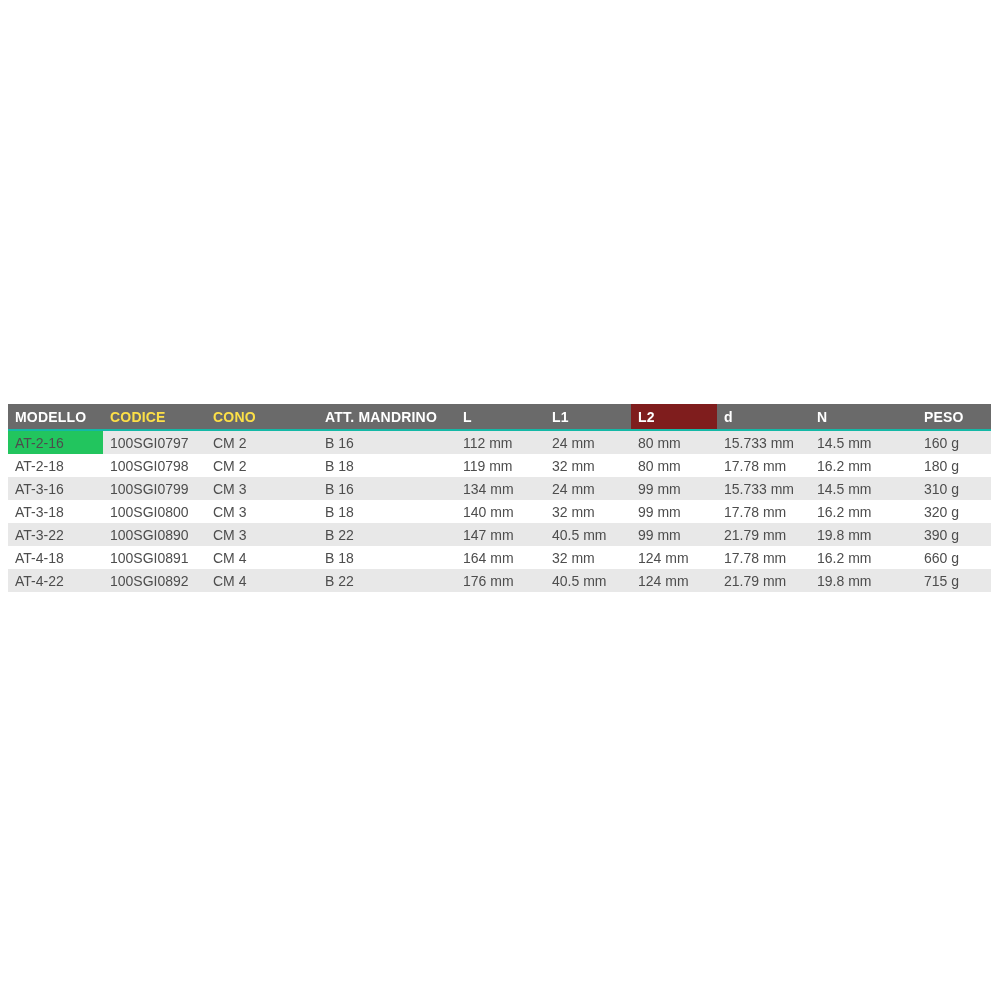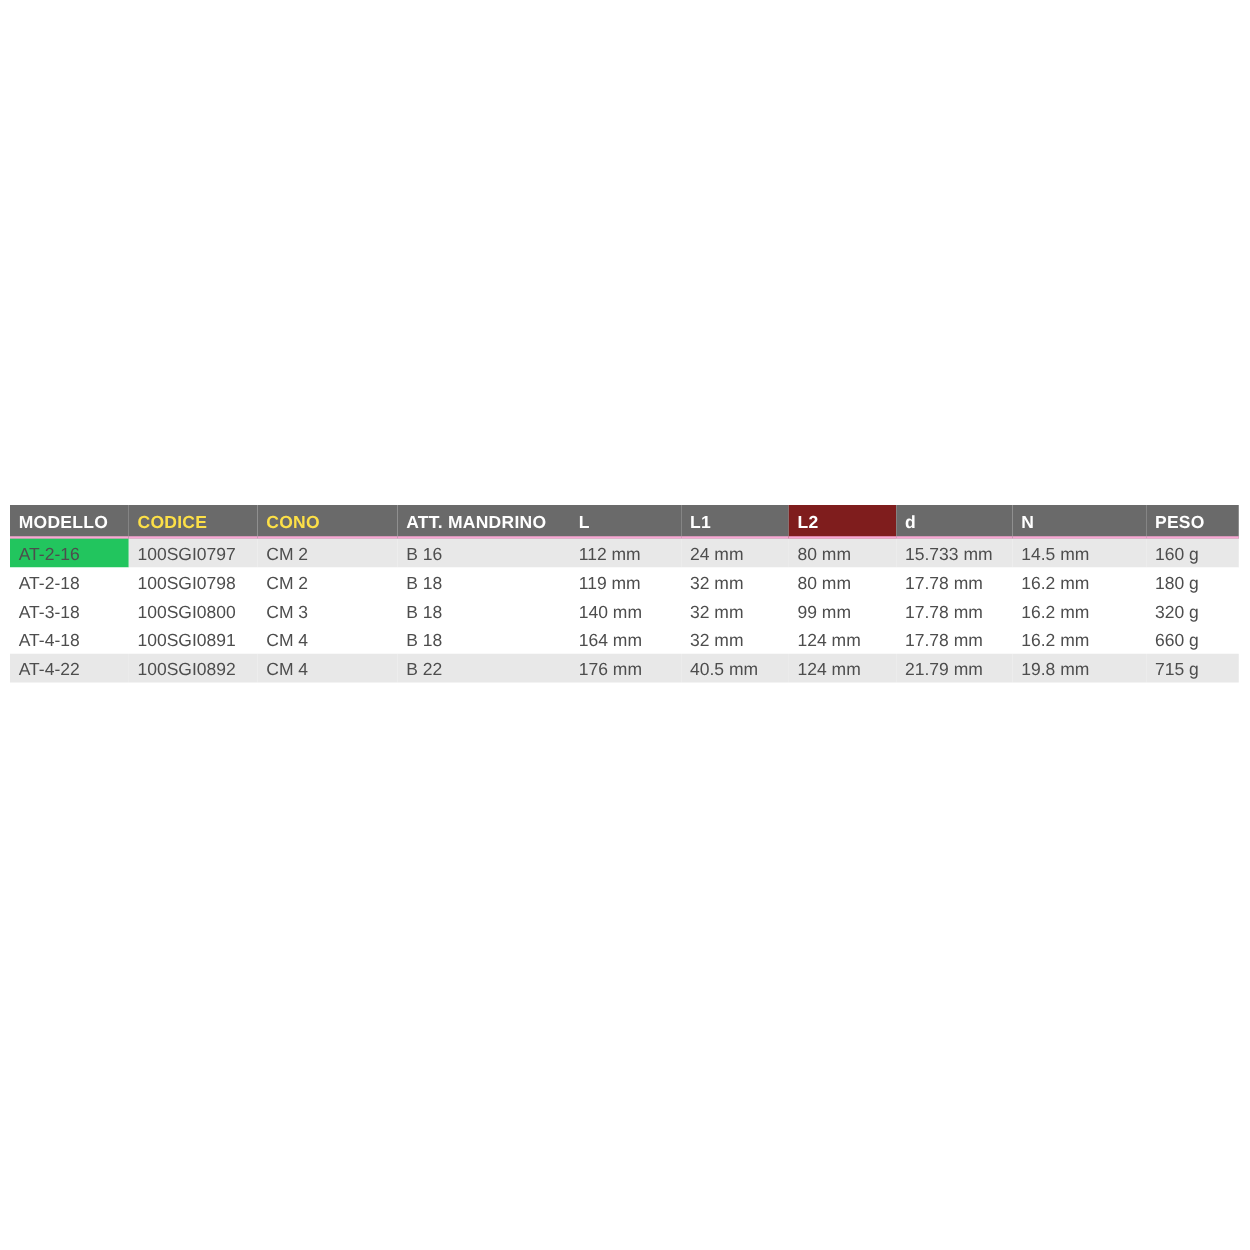--- a/index.html
+++ b/index.html
@@ -28,21 +28,21 @@
   }
   table.spec-table th {
     height: 25px;
     padding: 0 0 0 7px;
     text-align: left;
     vertical-align: middle;
     font-size: 14px;
     font-weight: bold;
     white-space: nowrap;
     overflow: hidden;
-    border-bottom: 2px solid #f9a8d4;
+    border-bottom: 2px solid #14b8a6;
     letter-spacing: 0.2px;
   }
   table.spec-table td {
     height: 23px;
     padding: 0 0 0 7px;
     text-align: left;
     vertical-align: middle;
     font-size: 14px;
     font-weight: normal;
     white-space: nowrap;
@@ -99,30 +99,54 @@
           <td style="background: rgb(255, 255, 255); color: rgb(77, 77, 77);">CM 2</td>
           <td style="background: rgb(255, 255, 255); color: rgb(77, 77, 77);">B 18</td>
           <td style="background: rgb(255, 255, 255); color: rgb(77, 77, 77);">119 mm</td>
           <td style="background: rgb(255, 255, 255); color: rgb(77, 77, 77);">32 mm</td>
           <td style="background: rgb(255, 255, 255); color: rgb(77, 77, 77);">80 mm</td>
           <td style="background: rgb(255, 255, 255); color: rgb(77, 77, 77);">17.78 mm</td>
           <td style="background: rgb(255, 255, 255); color: rgb(77, 77, 77);">16.2 mm</td>
           <td style="background: rgb(255, 255, 255); color: rgb(77, 77, 77);">180 g</td>
         </tr>
         <tr>
+          <td style="background: rgb(232, 232, 232); color: rgb(77, 77, 77);">AT-3-16</td>
+          <td style="background: rgb(232, 232, 232); color: rgb(77, 77, 77);">100SGI0799</td>
+          <td style="background: rgb(232, 232, 232); color: rgb(77, 77, 77);">CM 3</td>
+          <td style="background: rgb(232, 232, 232); color: rgb(77, 77, 77);">B 16</td>
+          <td style="background: rgb(232, 232, 232); color: rgb(77, 77, 77);">134 mm</td>
+          <td style="background: rgb(232, 232, 232); color: rgb(77, 77, 77);">24 mm</td>
+          <td style="background: rgb(232, 232, 232); color: rgb(77, 77, 77);">99 mm</td>
+          <td style="background: rgb(232, 232, 232); color: rgb(77, 77, 77);">15.733 mm</td>
+          <td style="background: rgb(232, 232, 232); color: rgb(77, 77, 77);">14.5 mm</td>
+          <td style="background: rgb(232, 232, 232); color: rgb(77, 77, 77);">310 g</td>
+        </tr>
+        <tr>
           <td style="background: rgb(255, 255, 255); color: rgb(77, 77, 77);">AT-3-18</td>
           <td style="background: rgb(255, 255, 255); color: rgb(77, 77, 77);">100SGI0800</td>
           <td style="background: rgb(255, 255, 255); color: rgb(77, 77, 77);">CM 3</td>
           <td style="background: rgb(255, 255, 255); color: rgb(77, 77, 77);">B 18</td>
           <td style="background: rgb(255, 255, 255); color: rgb(77, 77, 77);">140 mm</td>
           <td style="background: rgb(255, 255, 255); color: rgb(77, 77, 77);">32 mm</td>
           <td style="background: rgb(255, 255, 255); color: rgb(77, 77, 77);">99 mm</td>
           <td style="background: rgb(255, 255, 255); color: rgb(77, 77, 77);">17.78 mm</td>
           <td style="background: rgb(255, 255, 255); color: rgb(77, 77, 77);">16.2 mm</td>
           <td style="background: rgb(255, 255, 255); color: rgb(77, 77, 77);">320 g</td>
+        </tr>
+        <tr>
+          <td style="background: rgb(232, 232, 232); color: rgb(77, 77, 77);">AT-3-22</td>
+          <td style="background: rgb(232, 232, 232); color: rgb(77, 77, 77);">100SGI0890</td>
+          <td style="background: rgb(232, 232, 232); color: rgb(77, 77, 77);">CM 3</td>
+          <td style="background: rgb(232, 232, 232); color: rgb(77, 77, 77);">B 22</td>
+          <td style="background: rgb(232, 232, 232); color: rgb(77, 77, 77);">147 mm</td>
+          <td style="background: rgb(232, 232, 232); color: rgb(77, 77, 77);">40.5 mm</td>
+          <td style="background: rgb(232, 232, 232); color: rgb(77, 77, 77);">99 mm</td>
+          <td style="background: rgb(232, 232, 232); color: rgb(77, 77, 77);">21.79 mm</td>
+          <td style="background: rgb(232, 232, 232); color: rgb(77, 77, 77);">19.8 mm</td>
+          <td style="background: rgb(232, 232, 232); color: rgb(77, 77, 77);">390 g</td>
         </tr>
         <tr>
           <td style="background: rgb(255, 255, 255); color: rgb(77, 77, 77);">AT-4-18</td>
           <td style="background: rgb(255, 255, 255); color: rgb(77, 77, 77);">100SGI0891</td>
           <td style="background: rgb(255, 255, 255); color: rgb(77, 77, 77);">CM 4</td>
           <td style="background: rgb(255, 255, 255); color: rgb(77, 77, 77);">B 18</td>
           <td style="background: rgb(255, 255, 255); color: rgb(77, 77, 77);">164 mm</td>
           <td style="background: rgb(255, 255, 255); color: rgb(77, 77, 77);">32 mm</td>
           <td style="background: rgb(255, 255, 255); color: rgb(77, 77, 77);">124 mm</td>
           <td style="background: rgb(255, 255, 255); color: rgb(77, 77, 77);">17.78 mm</td>

